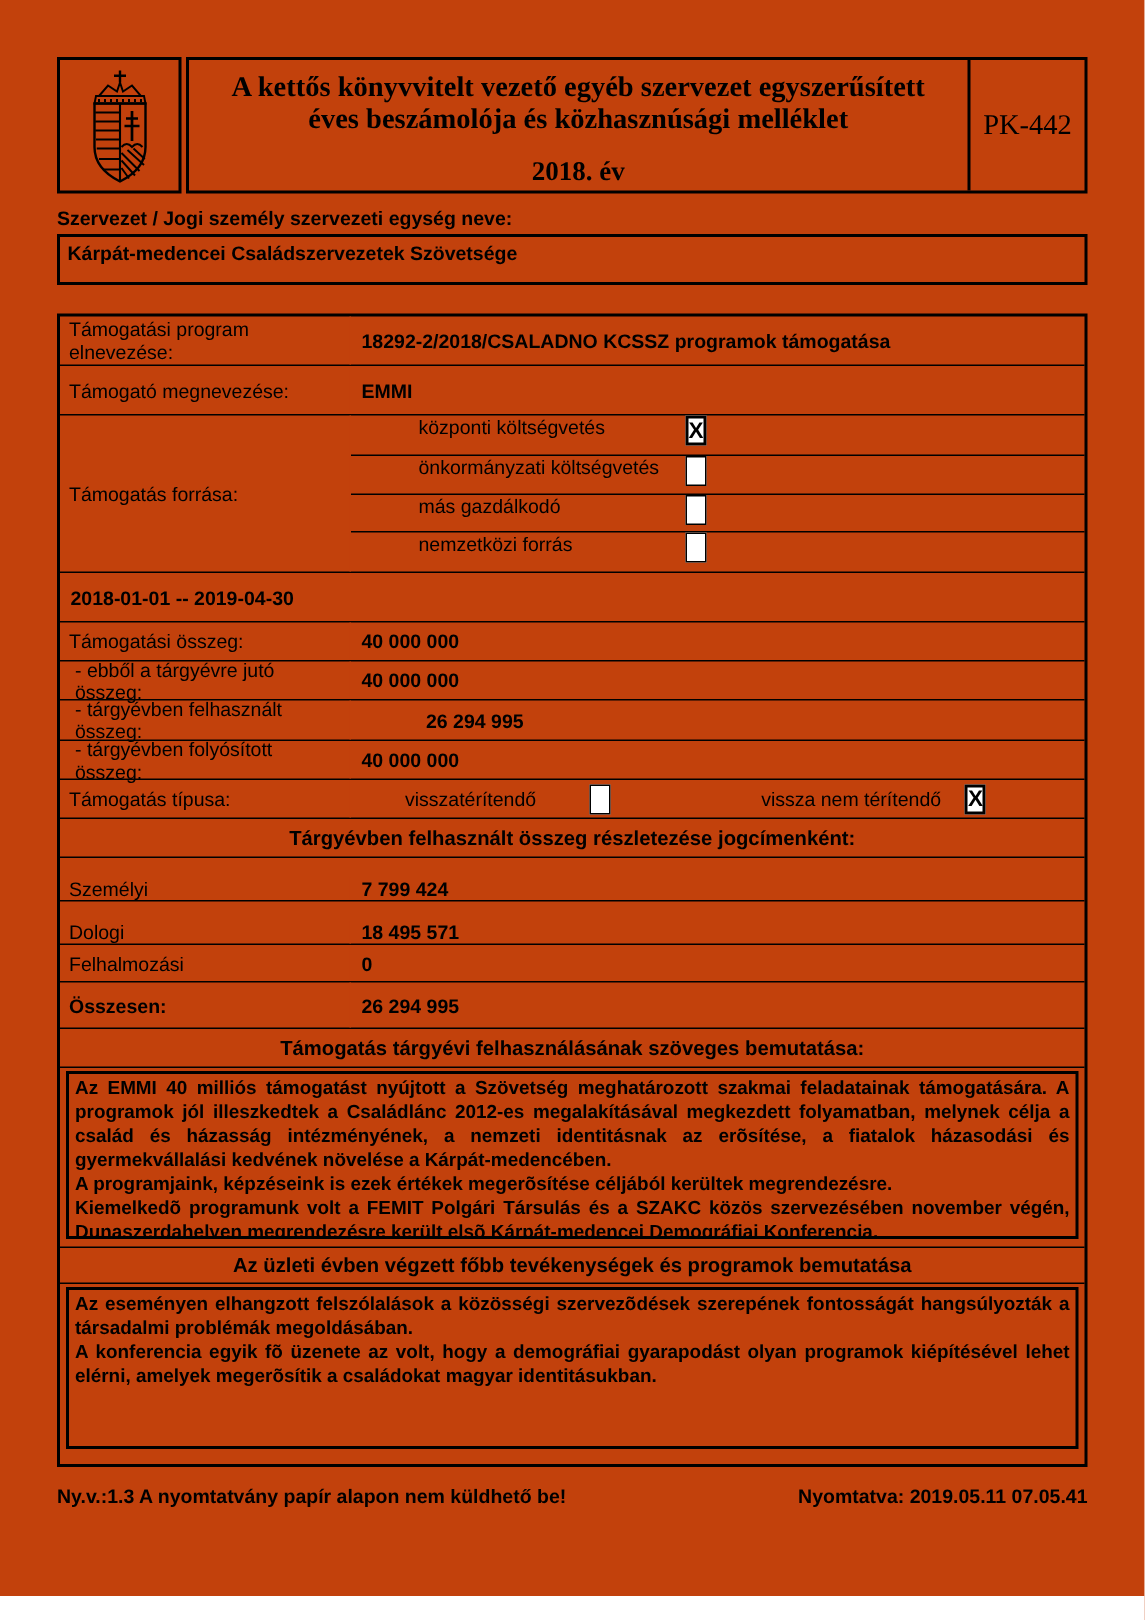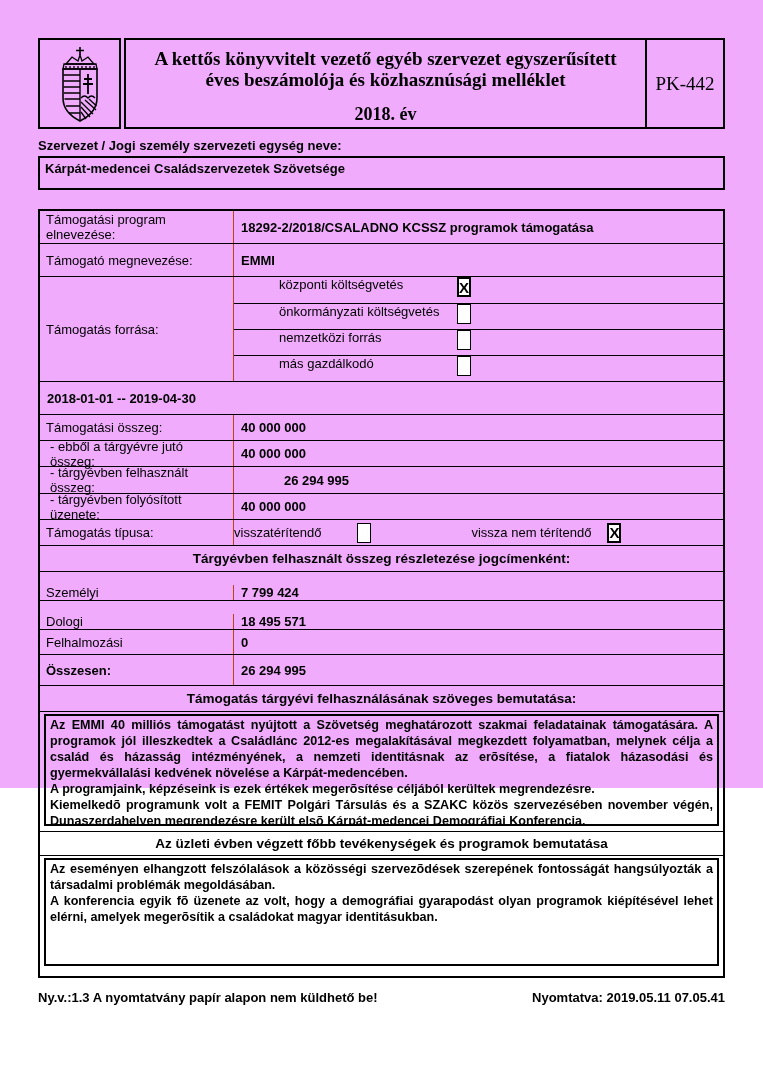--- a/index.html
+++ b/index.html
@@ -3,21 +3,21 @@
 <meta charset="utf-8">
 <style>
   * { box-sizing: border-box; margin: 0; padding: 0; }
   html, body { background: #ffffff; }
   body {
     width: 763px; height: 1080px;
     font-family: "Liberation Sans", sans-serif;
     color: #000;
     position: relative;
   }
-  .page { position: absolute; top: 0; left: 0; width: 763px; height: 788px; background: #f0abfc; }
+  .page { position: absolute; top: 0; left: 0; width: 763px; height: 1064px; background: #c2410c; }
   .content { position: absolute; left: 38px; top: 38px; width: 687px; }
 
   
   .form-header { display: flex; height: 91px; }
   .arms-box {
     width: 83px; height: 91px; border: 2px solid #000;
     display: flex; align-items: center; justify-content: center;
     flex: 0 0 auto; margin-right: 3px;
   }
   .title-box {
@@ -70,21 +70,21 @@
   .checkbox {
     width: 14px; height: 20px; border: 1px solid #000;
     display: flex; align-items: center; justify-content: center;
     font-size: 15px; font-weight: bold; line-height: 1;
     background: #fff; color: #000;
   }
   .checkbox.checked { border: 2px solid #000; }
 
   
   .type-value { flex: 1; display: flex; align-items: center; font-size: 13px; }
-  .type-value .opt1-label { }
+  .type-value .opt1-label { margin-left: 36px; }
   .type-value .box1 { margin-left: 36px; }
   .type-value .opt2-label { margin-left: 100px; }
   .type-value .box2 { margin-left: 16px; }
 
   
   .section-header {
     text-align: center; font-weight: bold; font-size: 13.5px;
     display: flex; align-items: center; justify-content: center;
     border-bottom: 1px solid #000;
   }
@@ -171,28 +171,28 @@
         <div class="t-label">Támogatás forrása:</div>
         <div class="source-rows">
           <div class="source-row" style="height:27px;">
             <span class="opt-label">központi költségvetés</span>
             <span class="checkbox checked">X</span>
           </div>
           <div class="source-row">
             <span class="opt-label">önkormányzati költségvetés</span>
             <span class="checkbox"></span>
           </div>
+          <div class="source-row" style="height:25px;">
+            <span class="opt-label">más gazdálkodó</span>
+            <span class="checkbox"></span>
+          </div>
           <div class="source-row">
             <span class="opt-label">nemzetközi forrás</span>
             <span class="checkbox"></span>
           </div>
-          <div class="source-row" style="height:25px;">
-            <span class="opt-label">más gazdálkodó</span>
-            <span class="checkbox"></span>
-          </div>
         </div>
       </div>
 
       <div class="t-row h33">
         <div class="t-value">2018-01-01 -- 2019-04-30</div>
       </div>
 
       <div class="t-row h26">
         <div class="t-label">Támogatási összeg:</div>
         <div class="t-value">40 000 000</div>
@@ -202,21 +202,21 @@
         <div class="t-label indent">- ebből a tárgyévre jutó összeg:</div>
         <div class="t-value">40 000 000</div>
       </div>
 
       <div class="t-row h27">
         <div class="t-label indent">- tárgyévben felhasznált összeg:</div>
         <div class="t-value">26 294 995</div>
       </div>
 
       <div class="t-row h26">
-        <div class="t-label indent">- tárgyévben folyósított üzenete:</div>
+        <div class="t-label indent">- tárgyévben folyósított összeg:</div>
         <div class="t-value">40 000 000</div>
       </div>
 
       <div class="t-row h26">
         <div class="t-label">Támogatás típusa:</div>
         <div class="type-value">
           <span class="opt1-label">visszatérítendő</span>
           <span class="checkbox box1"></span>
           <span class="opt2-label">vissza nem térítendő</span>
           <span class="checkbox box2 checked">X</span>

